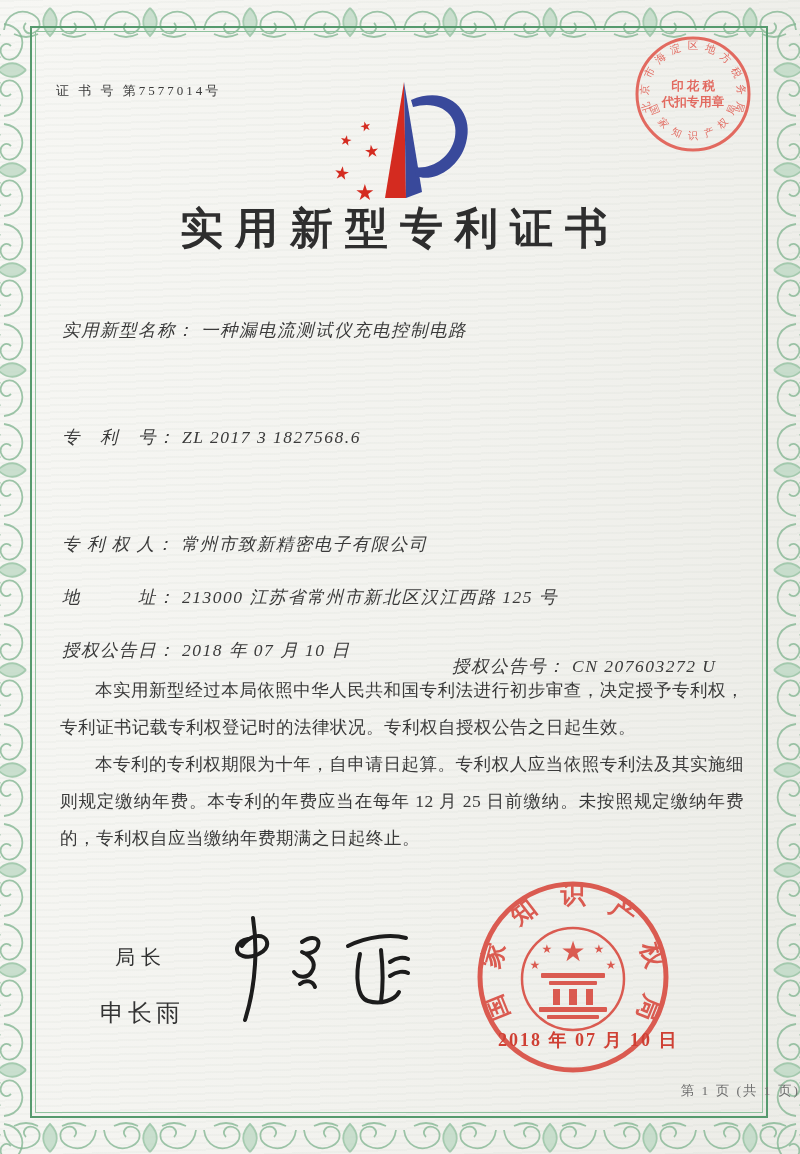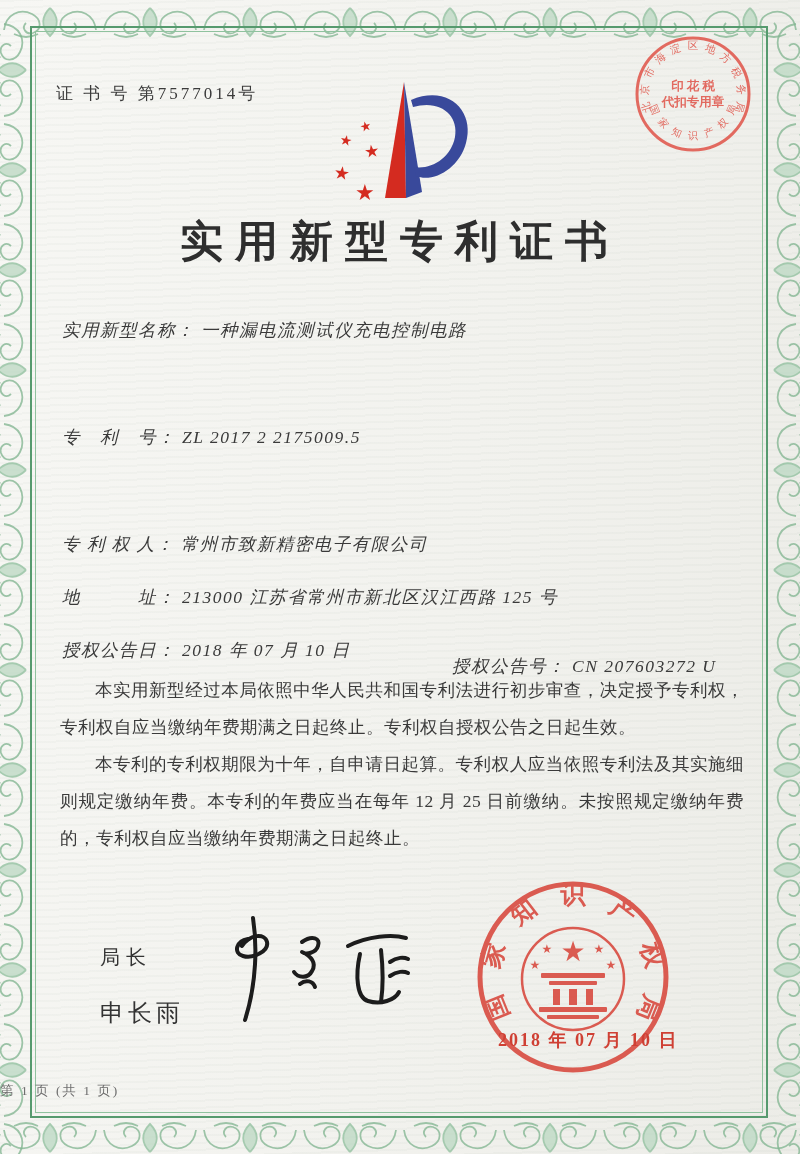--- a/index.html
+++ b/index.html
@@ -18,45 +18,45 @@
   .band-left{left:-2px;top:0;}
   .band-right{left:768px;top:0; transform:scaleX(-1);}
   .frame-outer{
     position:absolute; left:30px; top:26px; width:738px; height:1092px;
     border:2px solid #569a6e; box-sizing:border-box;
   }
   .frame-inner{
     position:absolute; left:3px; top:3px; right:3px; bottom:3px;
     border:1px solid #8fc29e;
   }
-  .cert-no{position:absolute; left:56px; top:82px; font-size:17px; letter-spacing:3px; color:#3b3b3b;}
+  .cert-no{position:absolute; left:56px; top:82px; font-size:13px; letter-spacing:3px; color:#3b3b3b;}
   .logo{position:absolute; left:325px; top:76px;}
   .title{
     position:absolute; left:0; top:200px; width:100%; text-align:center;
-    font-size:43px; font-weight:700; letter-spacing:12px; color:#2e2e2e;margin-top:13px;
+    font-size:43px; font-weight:700; letter-spacing:12px; color:#2e2e2e;
   }
   .row{position:absolute; left:62px; font-size:17.5px; letter-spacing:1.5px; color:#3a3a3a; white-space:nowrap;font-style:italic;}
   .row .val{margin-left:6px;}
   .grant-no-group{position:absolute; left:390px; top:16px;}
   .paras{
     position:absolute; left:60px; top:672px; width:684px;
     font-size:17.5px; line-height:37px; text-align:justify; color:#3a3a3a;
   }
   .paras p{margin:0; text-indent:2em; letter-spacing:0.5px;}
-  .sig-title{position:absolute; left:100px; top:944px; font-size:20px; letter-spacing:6px; color:#333;}
+  .sig-title{position:absolute; left:115px; top:944px; font-size:20px; letter-spacing:6px; color:#333;}
   .sig-name{position:absolute; left:100px; top:997px; font-size:24px; letter-spacing:4px; color:#333;}
   .signature{position:absolute; left:190px; top:908px;}
   .seal-main{position:absolute; left:473px; top:877px; opacity:.88;}
   .seal-date{
     position:absolute; left:498px; top:1028px; font-size:18px; letter-spacing:2px;
     color:#cf4034; font-weight:600; z-index:3;
   }
   .seal-tax{position:absolute; left:633px; top:34px; opacity:.85;}
   .footer{
-    position:absolute; left:0; top:1082px; width:100%; text-align:left;
+    position:absolute; left:0; top:1082px; width:100%; text-align:right;
     font-size:13.5px; letter-spacing:2px; color:#6f6f6f;
   }
 </style>
 </head>
 <body>
 
 <div class="page">
 
   <svg class="band band-top" id="band-top" width="800" height="40">
     <defs>
@@ -131,35 +131,35 @@
     <text x="8" y="102" font-size="18" fill="#d42b20" transform="rotate(8 8 102)">★</text>
     <text x="30" y="124" font-size="22" fill="#d42b20">★</text>
   </svg>
 
   <div class="title">实用新型专利证书</div>
 
   <div class="row" style="top:318px">
     <span class="lab">实用新型名称：</span><span class="val">一种漏电流测试仪充电控制电路</span>
   </div>
   <div class="row" style="top:425px">
-    <span class="lab">专　利　号：</span><span class="val">ZL 2017 2 2175009.5</span>
+    <span class="lab">专　利　号：</span><span class="val">ZL 2017 3 1827568.6</span>
   </div>
   <div class="row" style="top:532px">
     <span class="lab">专 利 权 人：</span><span class="val">常州市致新精密电子有限公司</span>
   </div>
   <div class="row" style="top:585px">
     <span class="lab">地　　　址：</span><span class="val">213000 江苏省常州市新北区汉江西路 125 号</span>
   </div>
   <div class="row" style="top:638px">
     <span class="lab">授权公告日：</span><span class="val">2018 年 07 月 10 日</span>
     <span class="grant-no-group"><span>授权公告号：</span><span class="val">CN 207603272 U</span></span>
   </div>
 
   <div class="paras">
-    <p>本实用新型经过本局依照中华人民共和国专利法进行初步审查，决定授予专利权，专利权自应当缴纳年费期满之日起终止。专利权自授权公告之日起生效。</p>
+    <p>本实用新型经过本局依照中华人民共和国专利法进行初步审查，决定授予专利权，专利证书记载专利权登记时的法律状况。专利权自授权公告之日起生效。</p>
     <p>本专利的专利权期限为十年，自申请日起算。专利权人应当依照专利法及其实施细则规定缴纳年费。本专利的年费应当在每年 12 月 25 日前缴纳。未按照规定缴纳年费的，专利权自应当缴纳年费期满之日起终止。</p>
   </div>
 
   <div class="sig-title">局长</div>
   <div class="sig-name">申长雨</div>
   <svg class="signature" width="250" height="120" viewBox="0 0 250 120" fill="none" stroke="#1c1c1c" stroke-width="4" stroke-linecap="round" stroke-linejoin="round">
     <path d="M52 38 C60 26 75 25 77 34 C79 43 63 51 53 48 C43 45 46 33 58 31"></path>
     <path d="M63 10 C67 36 67 74 55 112"></path>
     <path d="M112 34 C122 27 131 30 128 38 C126 45 116 47 112 44 C121 48 127 55 122 63 C118 71 108 70 104 64"></path>
     <path d="M110 76 C116 71 123 73 125 79"></path>

